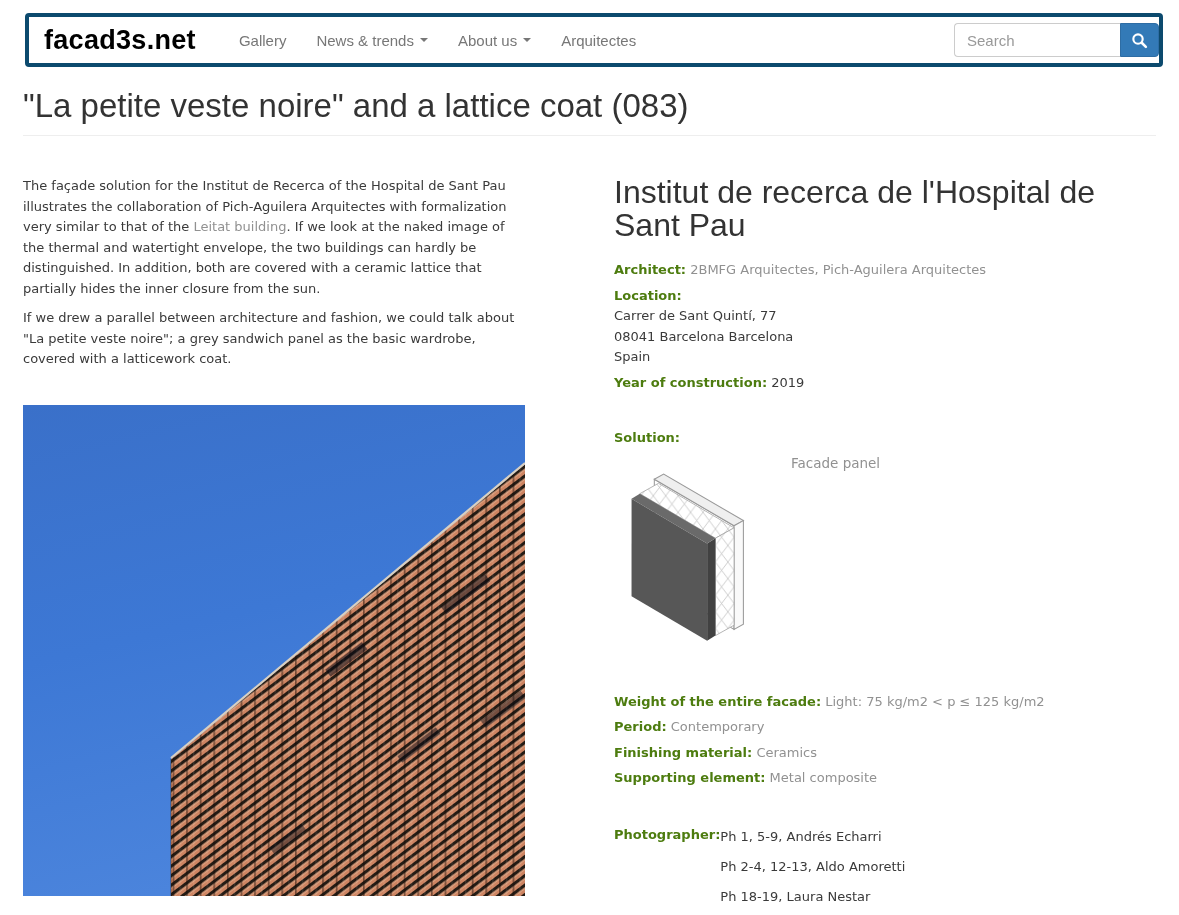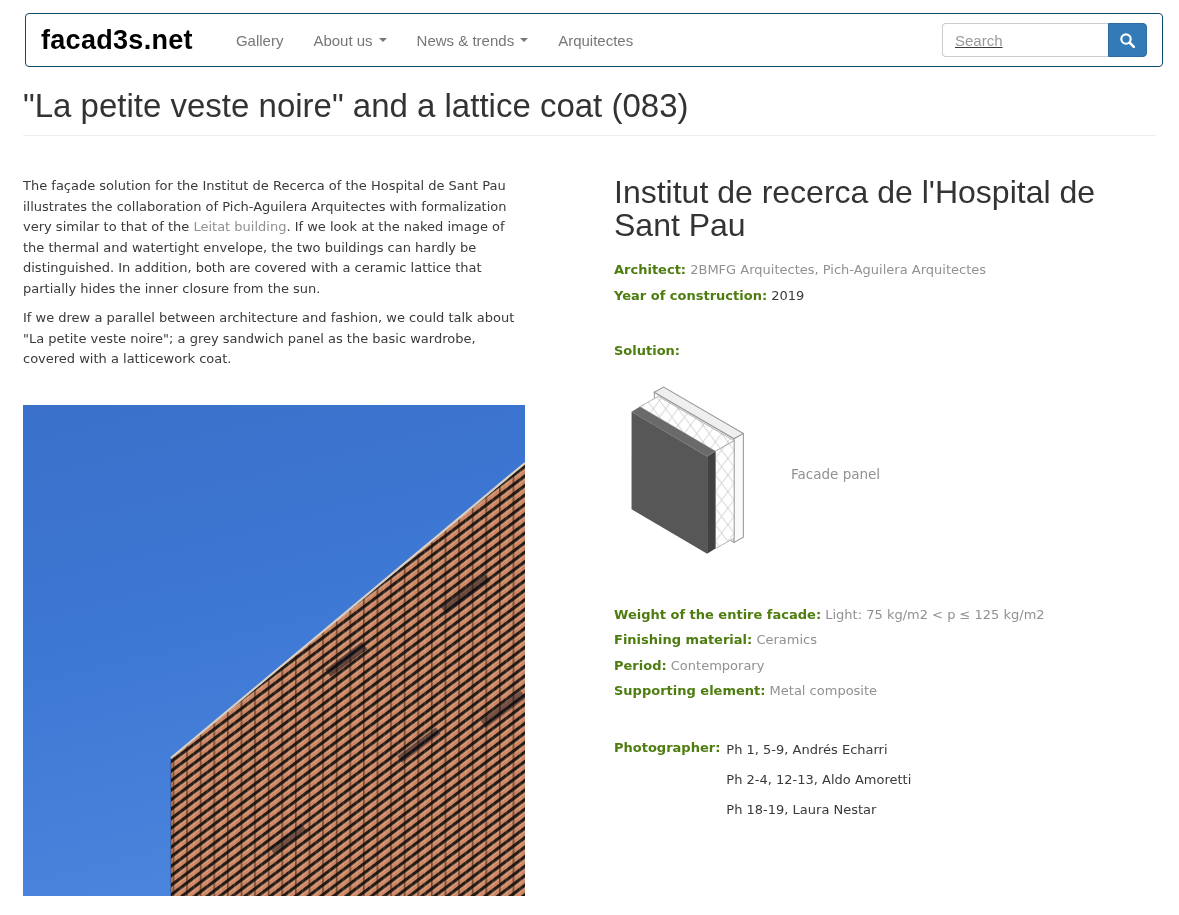--- a/index.html
+++ b/index.html
@@ -4,36 +4,36 @@
 <style>
   * { box-sizing: border-box; }
   html,body { margin:0; padding:0; }
   body {
     width:1179px; height:915px; overflow:hidden; background:#fff;
     font-family:"DejaVu Sans", sans-serif; font-size:13px; color:#3a3a3a;
   }
   
   .navbar {
     display:flex; align-items:center; height:54px;
-    margin:13px 16px 0 25px; border:1px solid #0c4a6e; border-radius:4px; background:#fff;
+    margin:13px 16px 0 25px; border:4px solid #0c4a6e; border-radius:4px; background:#fff;
   }
   .brand {
     font-family:"Liberation Sans", sans-serif; font-weight:700; font-size:27px; color:#000;
     padding:0 10px 0 15px; text-decoration:none; letter-spacing:0.3px; cursor:pointer;
   }
   .nav { display:flex; margin-left:18px; height:100%; }
   .nav-item {
     display:flex; align-items:center; padding:0 15px; cursor:pointer;
     font-family:"Liberation Sans", sans-serif; font-size:15px; color:#777; text-decoration:none;
   }
   .caret {
     display:inline-block; width:0; height:0; margin-left:6px;
     border-left:4px solid transparent; border-right:4px solid transparent; border-top:4px solid #777;
   }
-  .search-group { margin-left:auto; margin-right:15px; display:flex;text-decoration:underline; }
+  .search-group { margin-left:auto; margin-right:0; display:flex; }
   .search-input {
     width:166px; height:34px; border:1px solid #ccc; border-right:none; border-radius:4px 0 0 4px;
     padding:6px 12px; font-family:"Liberation Sans", sans-serif; font-size:15px; color:#555; outline:none;
   }
   .search-input::placeholder { color:#999; }
   .search-btn {
     width:39px; height:34px; background:#337ab7; border:1px solid #2e6da4; border-radius:0 4px 4px 0;
     display:flex; align-items:center; justify-content:center; cursor:pointer; padding:0;
   }
   
@@ -50,42 +50,42 @@
   .sep { color:#919191; }
   b { color:#4d7c0f; }
   .photo { margin-top:35px; width:502px; height:491px; display:block; }
   
   .detail-heading {
     font-family:"Liberation Sans", sans-serif; font-weight:400; font-size:32px; line-height:33px; color:#333;
     margin:0 0 18px 0;
   }
   .detail { margin:0 0 5px 0; line-height:20.5px; }
   .mt-lg { margin-top:35px; }
-  .solution-figure { display:flex; align-items:center; margin:6px 0 25px 0; }
+  .solution-figure { display:flex; margin:6px 0 25px 0; }
   .panel-svg { width:145px; height:212px; margin-left:2px; }
   .solution-figure a { margin-left:30px; font-size:13.5px; }
   .photographer-row { display:flex; margin-top:38px; }
-  .ph-values { margin-left:6px; }
+  .ph-values { margin-left:0; }
   .ph-values div { line-height:20px; margin-bottom:10px; }
 </style>
 </head>
 <body>
 
 <nav class="navbar">
   <a class="brand">facad3s.net</a>
   <div class="nav">
     <a class="nav-item">
       <span>Gallery</span>
     </a>
     <a class="nav-item">
+      <span>News &amp; trends</span>
+      <span class="caret"></span>
+    </a>
+    <a class="nav-item">
       <span>About us</span>
-      <span class="caret"></span>
-    </a>
-    <a class="nav-item">
-      <span>News &amp; trends</span>
       <span class="caret"></span>
     </a>
     <a class="nav-item">
       <span>Arquitectes</span>
     </a>
   </div>
   <div class="search-group">
     <input class="search-input" type="text" placeholder="Search" style="">
     <button class="search-btn">
       <svg width="17" height="17" viewBox="0 0 16 16">
@@ -143,20 +143,26 @@
     </div>
 
     <div class="col-right">
       <h2 class="detail-heading">Institut de recerca de l'Hospital de Sant Pau</h2>
 
       <p class="detail">
         <b>Architect:</b>
         <a class="content-link">2BMFG Arquitectes</a><span class="sep">, </span><a class="content-link">Pich-Aguilera Arquitectes</a>
       </p>
 
+      <p class="detail">
+        <b>Location:</b><br>
+        <span>Carrer de Sant Quintí, 77</span><br>
+        <span>08041 Barcelona Barcelona</span><br>
+        <span>Spain</span>
+      </p>
 
       <p class="detail">
         <b>Year of construction:</b>
         <span>2019</span>
       </p>
 
       <p class="detail mt-lg">
         <b>Solution:</b>
       </p>
 
@@ -182,26 +188,26 @@
           <polygon points="15,35 88,78 88,172 15,129" fill="#575757"></polygon>
         </svg>
         <a class="content-link">Facade panel</a>
       </div>
 
       <p class="detail">
         <b>Weight of the entire facade:</b>
         <a class="content-link">Light: 75 kg/m2 &lt; p ≤ 125 kg/m2</a>
       </p>
       <p class="detail">
+        <b>Period:</b>
+        <a class="content-link">Contemporary</a>
+      </p>
+      <p class="detail">
         <b>Finishing material:</b>
         <a class="content-link">Ceramics</a>
-      </p>
-      <p class="detail">
-        <b>Period:</b>
-        <a class="content-link">Contemporary</a>
       </p>
       <p class="detail">
         <b>Supporting element:</b>
         <a class="content-link">Metal composite</a>
       </p>
 
       <div class="photographer-row">
         <b>Photographer:</b>
         <div class="ph-values">
           <div>Ph 1, 5-9, Andrés Echarri</div>

